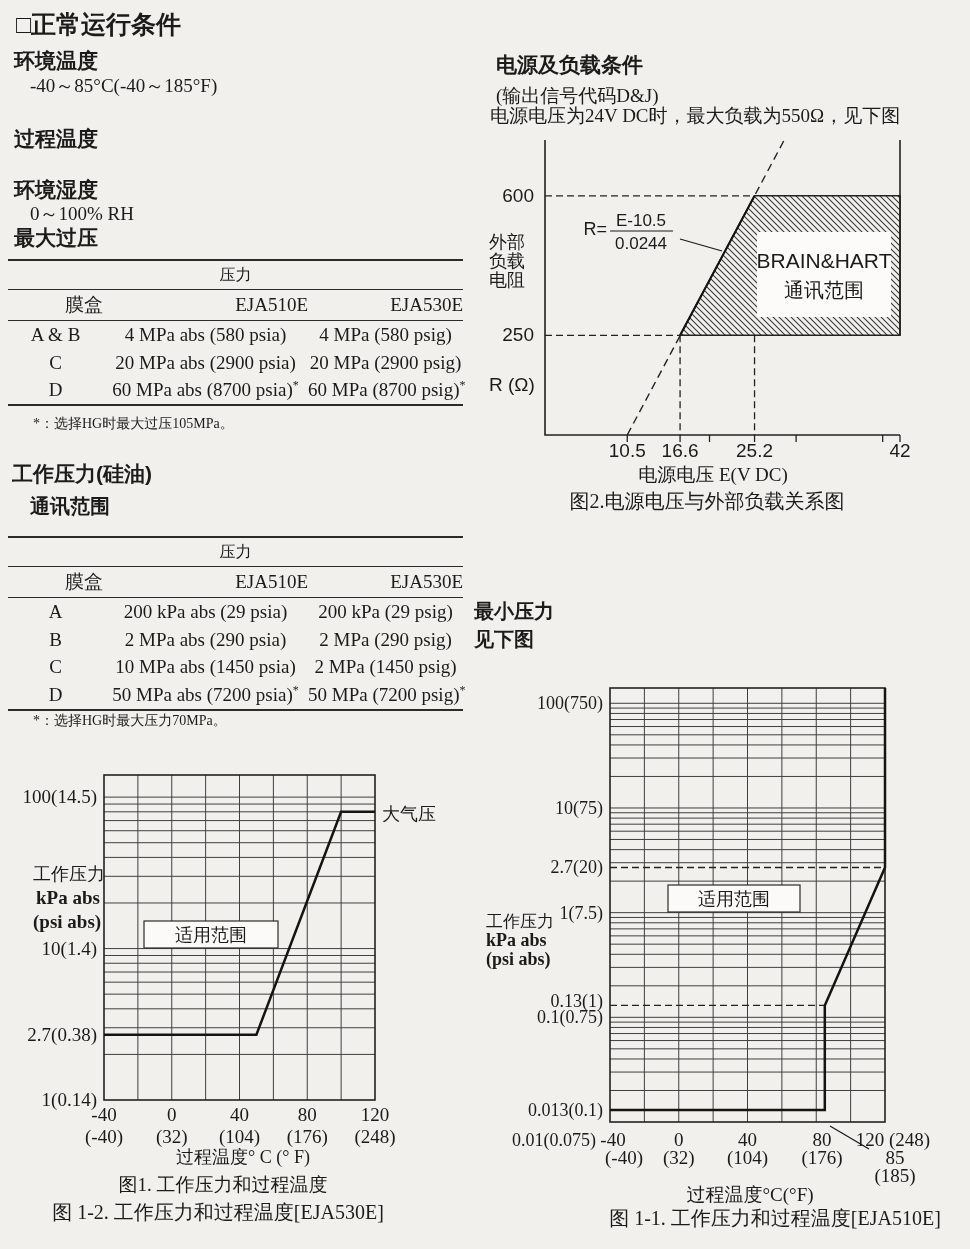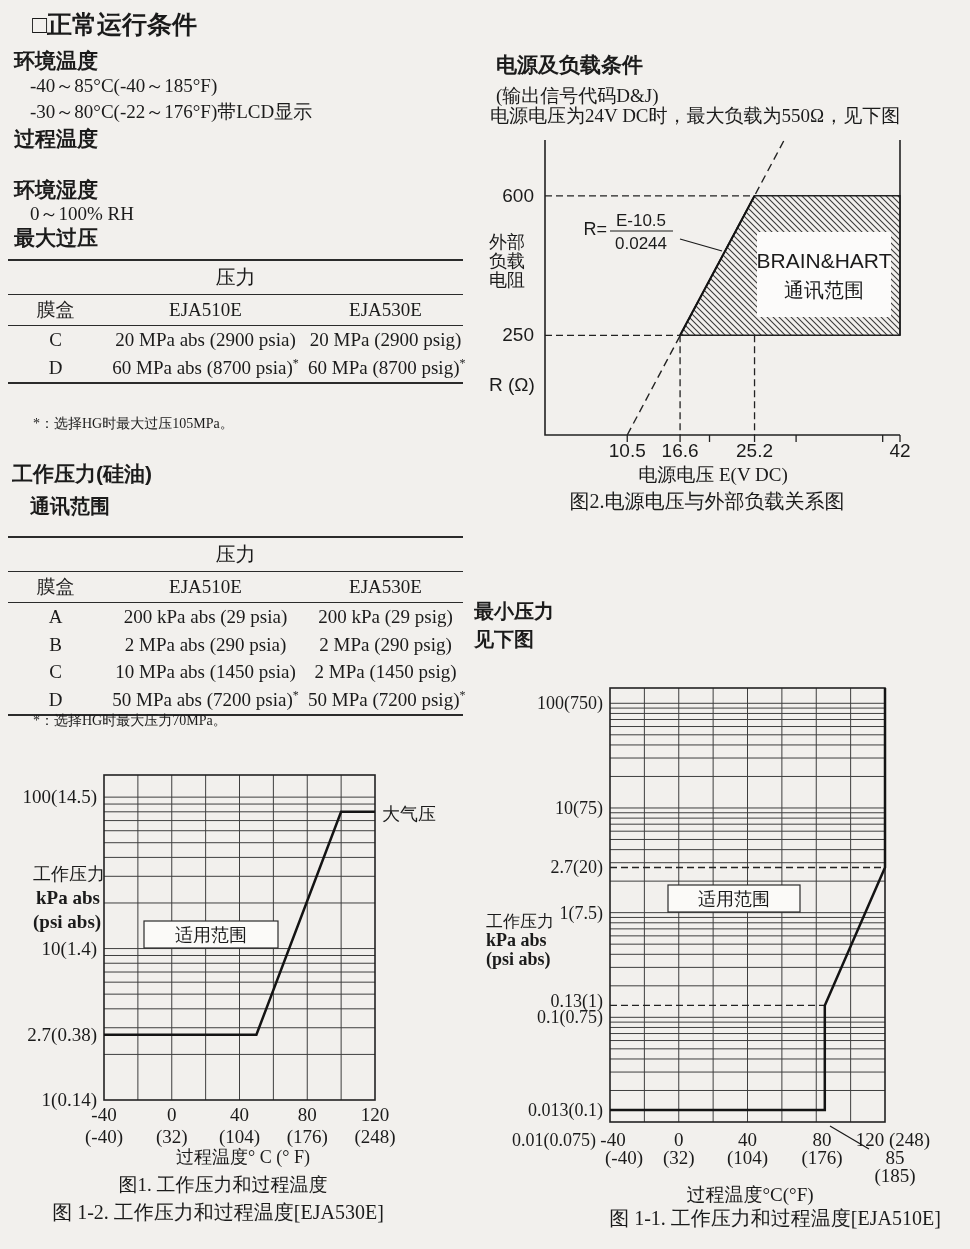--- a/index.html
+++ b/index.html
@@ -1,27 +1,27 @@
 <!DOCTYPE html>
 <html><head>
 <meta charset="utf-8">
 <style>
   body{margin:0;background:#f2f0ed;}
   .page{position:relative;width:970px;height:1249px;background:#f2f0ed;overflow:hidden;color:#1b1b1b;font-family:"Liberation Sans",sans-serif;}
   #charts-svg{position:absolute;left:0;top:0;}
   .t{position:absolute;white-space:nowrap;}
-  .h1{font:700 25px/1.2 "Liberation Sans",sans-serif;margin-left:16px;}
+  .h1{font:700 25px/1.2 "Liberation Sans",sans-serif;}
   .h2{font:700 21px/1.2 "Liberation Sans",sans-serif;}
   .h3{font:700 20px/1.2 "Liberation Sans",sans-serif;}
   .ser{font:400 19px/1.3 "Liberation Serif",serif;}
   .fn{font:400 14px/1.3 "Liberation Serif",serif;}
   table.spec{border-collapse:collapse;width:455px;font:400 19px/1.25 "Liberation Serif",serif;color:#1b1b1b;border-top:2px solid #2b2b2b;border-bottom:2px solid #2b2b2b;table-layout:fixed;}
   table.spec th,table.spec td{font-weight:400;text-align:center;padding:2px 0;}
-  table.spec tr.tt th{font-size:20px;border-bottom:1.5px solid #2b2b2b;padding:4px 0;}
-  table.spec tr.hd th{border-bottom:1.5px solid #2b2b2b;padding:3px 0;}
+  table.spec tr.tt th{font-size:16px;border-bottom:1.5px solid #2b2b2b;padding:4px 0;}
+  table.spec tr.hd th{border-bottom:1.5px solid #2b2b2b;padding:3px 0;text-align:right;}
   table.spec sup{font-size:12px;}
   svg text{fill:#1b1b1b;}
   .sv-serif{font-family:"Liberation Serif",serif;}
   .sv-sans{font-family:"Liberation Sans",sans-serif;}
 </style>
 </head>
 <body>
 
 <div class="page">
   <svg id="charts-svg" width="970" height="1249" viewBox="0 0 970 1249">
@@ -195,21 +195,20 @@
         <text x="895" y="1182" text-anchor="middle" font-size="19" class="sv-serif">(185)</text>
         <text x="750" y="1201" text-anchor="middle" font-size="19" class="sv-serif">过程温度°C(°F)</text>
         <text x="775" y="1225" text-anchor="middle" font-size="20" class="sv-serif">图 1-1. 工作压力和过程温度[EJA510E]</text>
       </g>
     </svg>
 
   <div class="t h1" style="left:16px;top:9px">□正常运行条件</div>
 
   <div class="t h2" style="left:14px;top:48px">环境温度</div>
   <div class="t ser" style="left:30px;top:74px">-40～85°C(-40～185°F)</div>
-  <div class="t ser" style="left:30px;top:100px">-30～80°C(-22～176°F)带LCD显示</div>
   <div class="t h2" style="left:14px;top:126px">过程温度</div>
   <div class="t h2" style="left:14px;top:177px">环境湿度</div>
   <div class="t ser" style="left:30px;top:202px">0～100% RH</div>
   <div class="t h2" style="left:14px;top:225px">最大过压</div>
 
   <div class="t" style="left:8px;top:259px">
     <table class="spec">
       <colgroup>
           <col style="width:95px">
           <col style="width:205px">
@@ -220,20 +219,25 @@
             <th colspan="3">压力</th>
           </tr>
         <tr class="hd">
           <th>膜盒</th>
           <th>EJA510E</th>
           <th>EJA530E</th>
         </tr>
       </thead>
       <tbody>
         <tr>
+          <td>A &amp; B</td>
+          <td>4 MPa abs (580 psia)</td>
+          <td>4 MPa (580 psig)</td>
+        </tr>
+        <tr>
           <td>C</td>
           <td>20 MPa abs (2900 psia)</td>
           <td>20 MPa (2900 psig)</td>
         </tr>
         <tr>
           <td>D</td>
           <td><span>60 MPa abs (8700 psia)</span><sup>*</sup></td>
           <td><span>60 MPa (8700 psig)</span><sup>*</sup></td>
         </tr>
       </tbody>

